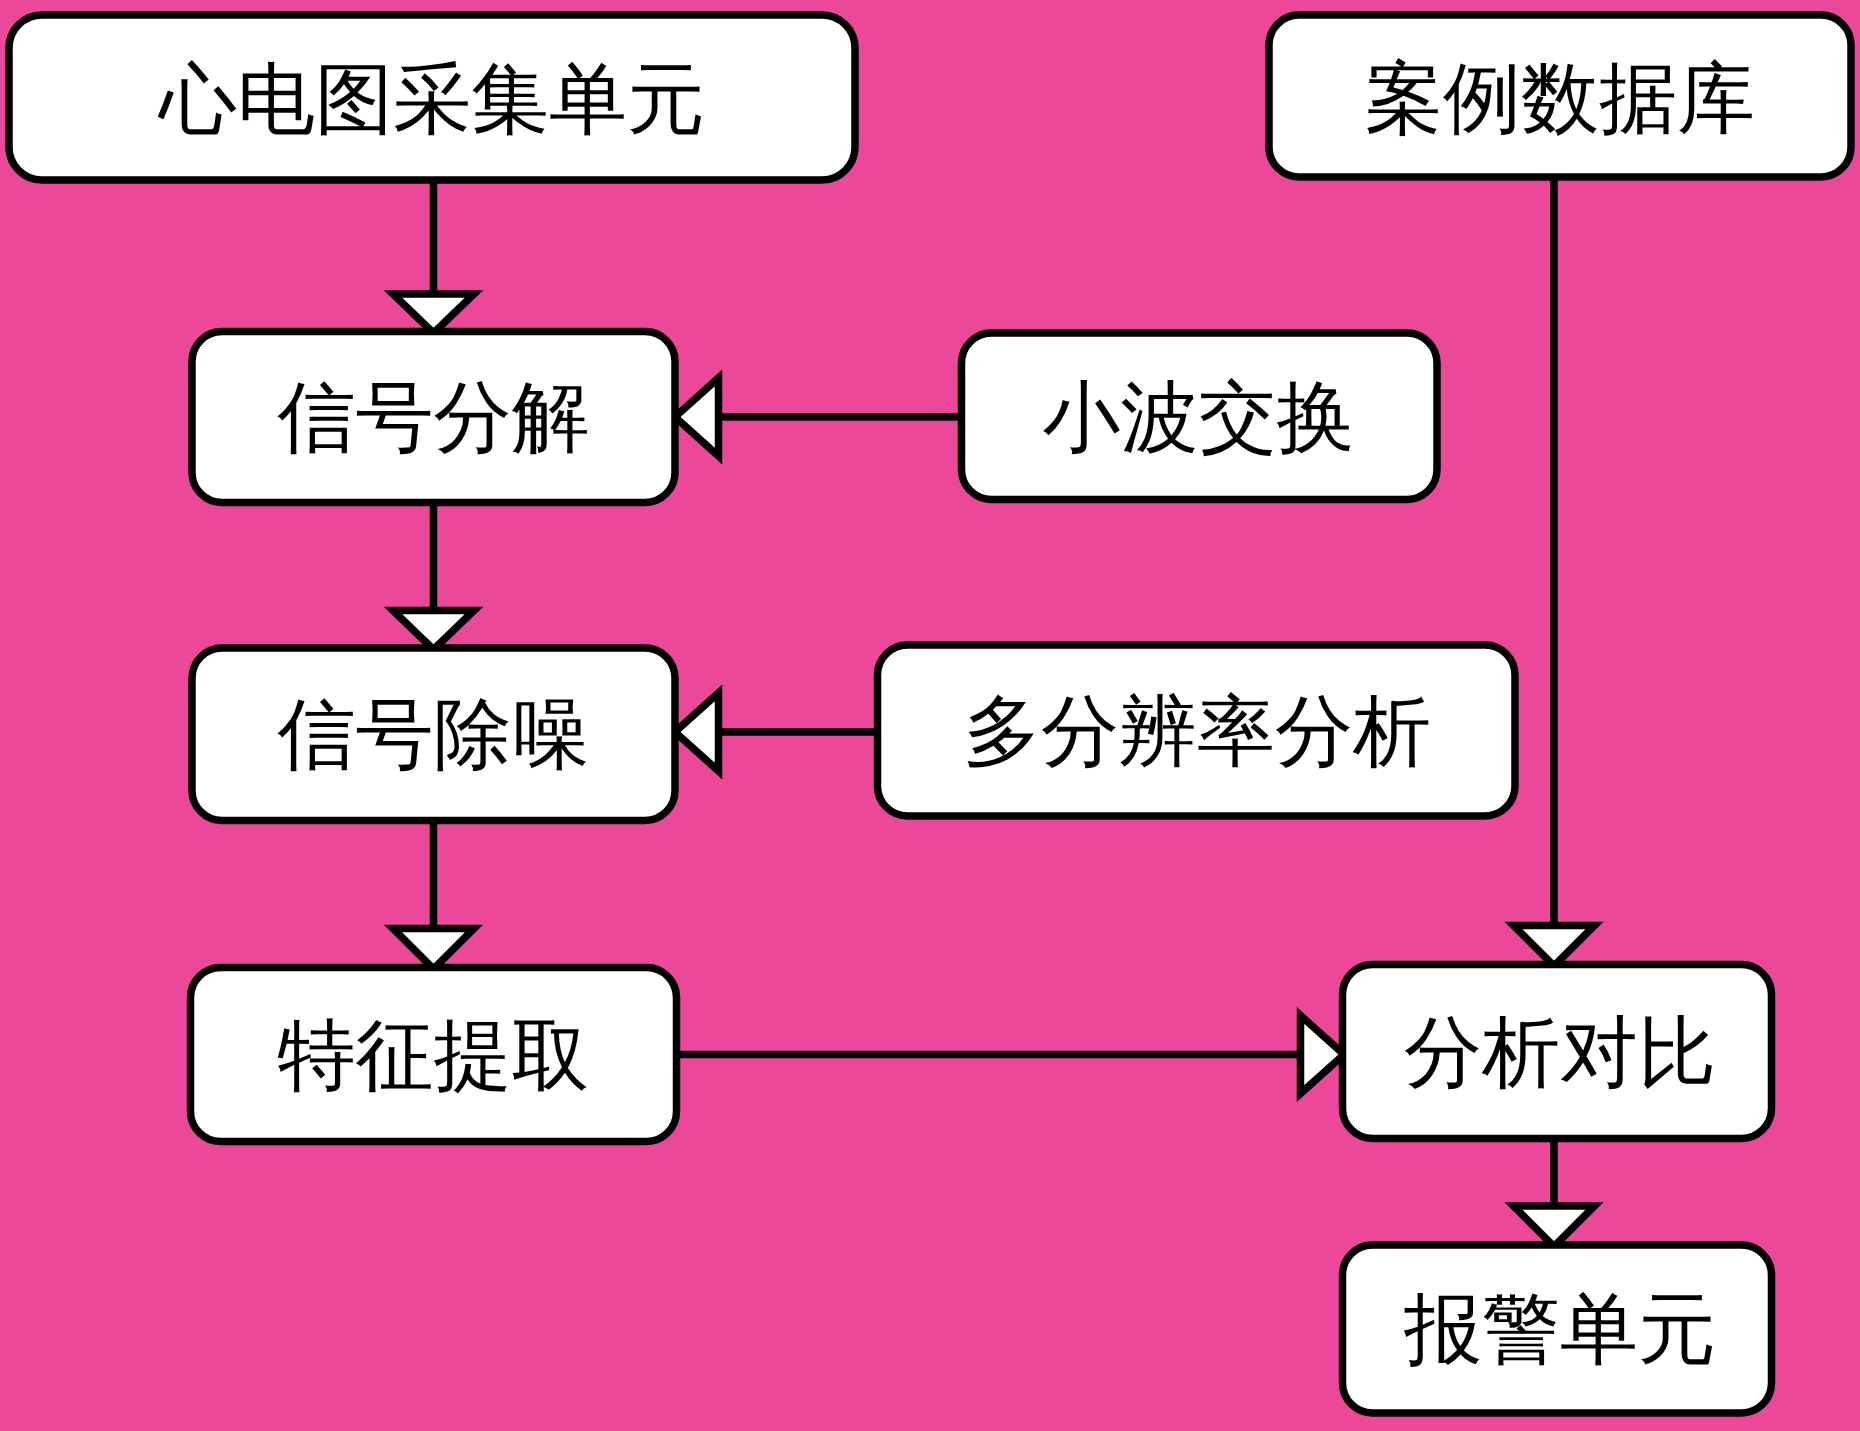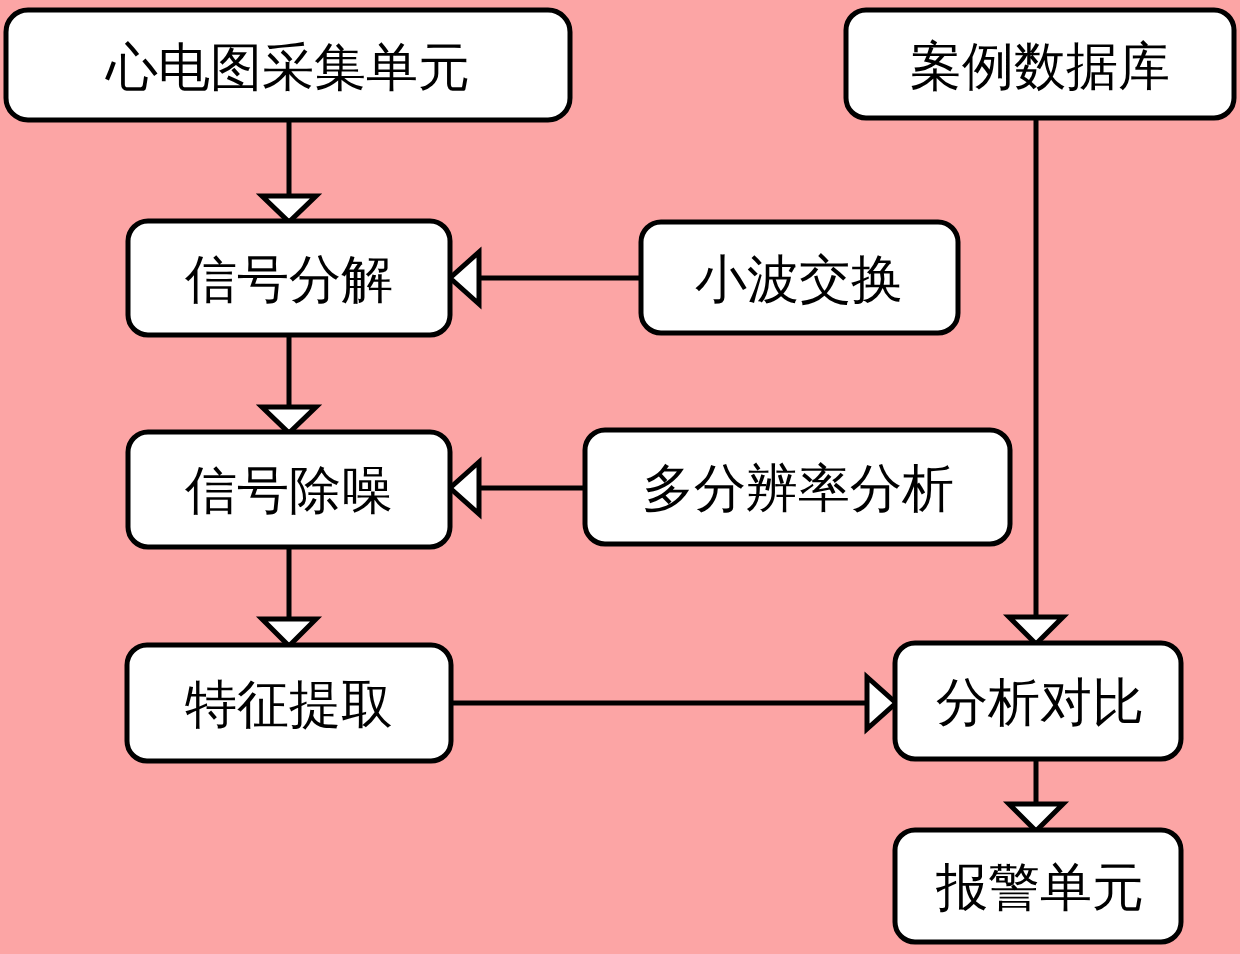--- a/index.html
+++ b/index.html
@@ -8,21 +8,21 @@
     padding: 0;
     background: #ffffff;
   }
   body {
     font-family: "DejaVu Sans", "Liberation Sans", sans-serif;
   }
   #diagram-root {
     position: relative;
     width: 1240px;
     height: 954px;
-    background: #fca5a5;
+    background: #ec4899;
     overflow: hidden;
     text-align: center;
   }
   #flow-svg {
     position: absolute;
     left: 0;
     top: 0;
     width: 1240px;
     height: 954px;
     display: block;

